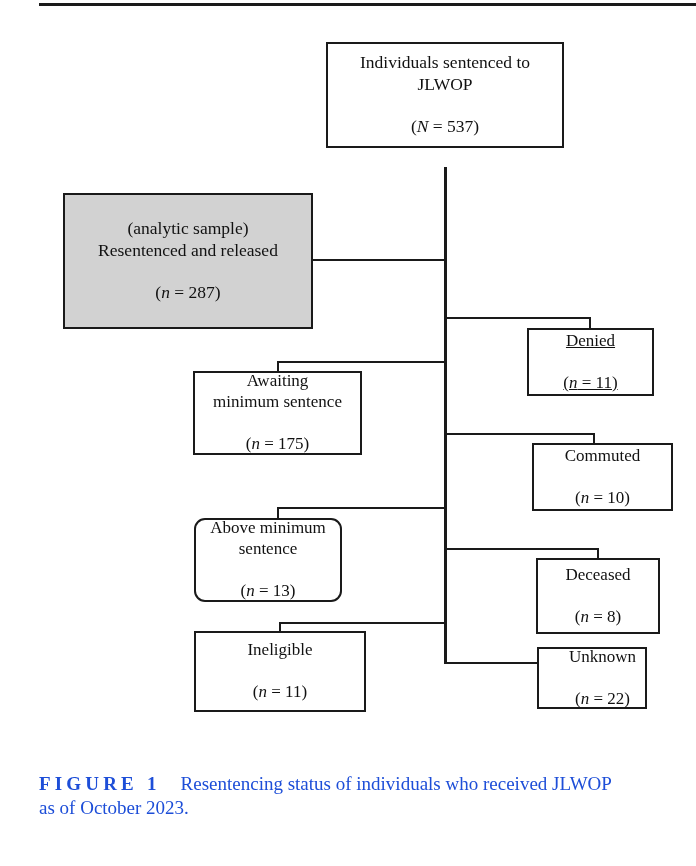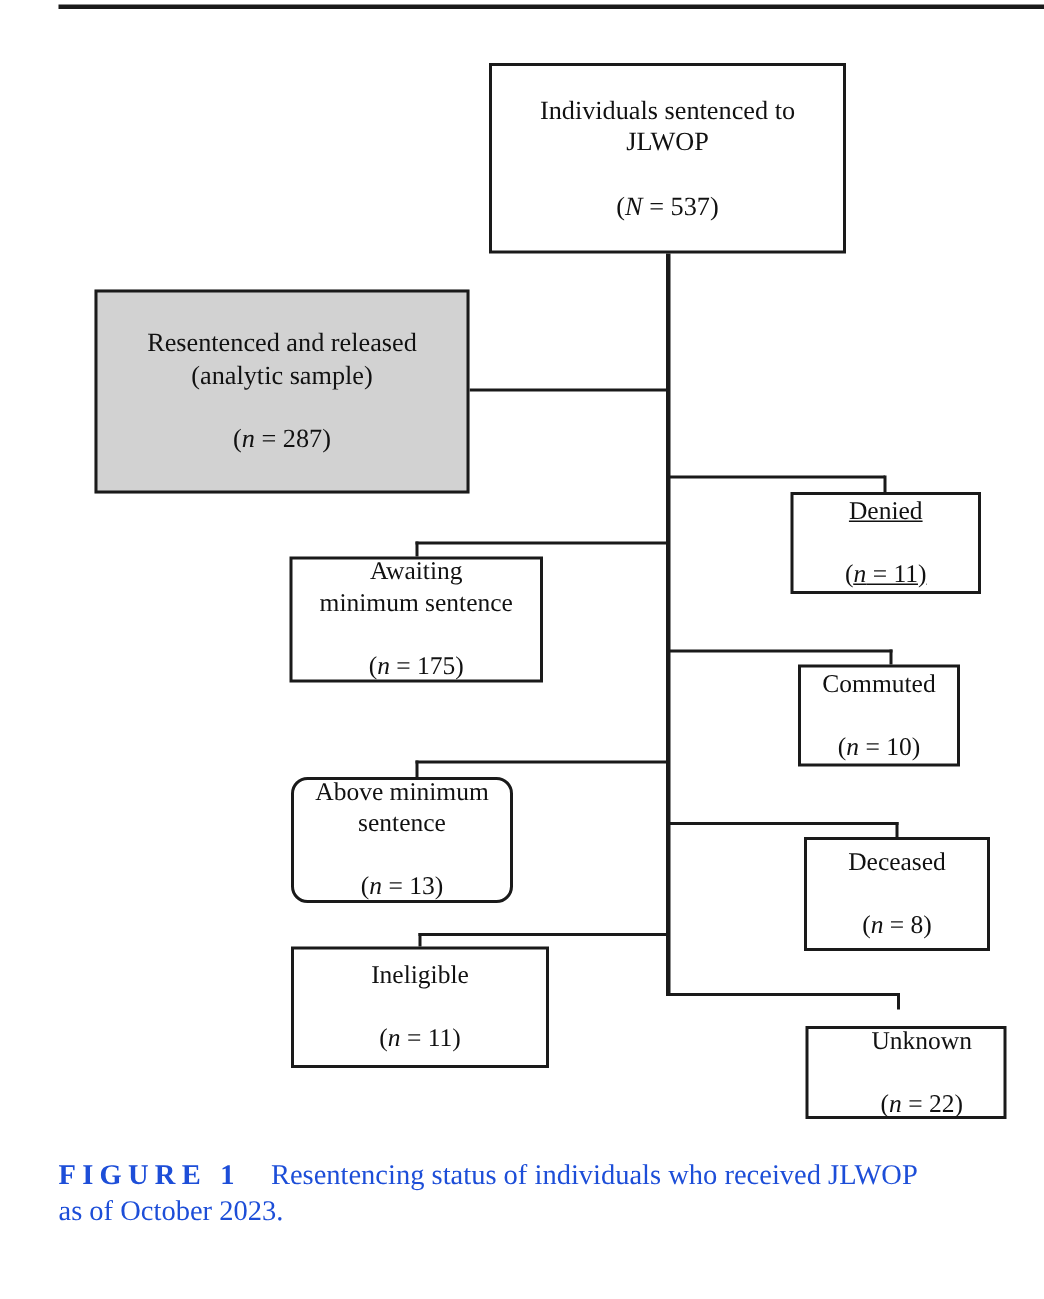--- a/index.html
+++ b/index.html
@@ -19,29 +19,29 @@
     border:2px solid #1a1a1a;
     background:#ffffff;
     display:flex;flex-direction:column;
     align-items:center;justify-content:center;
     text-align:center;
     font-size:17px;line-height:1.22;
   }
   .box.gray{background:#d2d2d2;}
   .box .stat{margin-top:21px;}
   .box .stat i{font-style:italic;}
-  #box-root{left:326px;top:42px;width:238px;height:127px;font-size:17.5px;}
+  #box-root{left:326px;top:42px;width:238px;height:106px;font-size:17.5px;}
   #box-analytic{left:63px;top:193px;width:250px;height:136px;font-size:17.5px;}
   #box-denied{left:527px;top:328px;width:127px;height:68px;text-decoration:underline;}
   #box-awaiting{left:193px;top:371px;width:169px;height:84px;}
-  #box-commuted{left:532px;top:443px;width:108px;height:68px;}
+  #box-commuted{left:532px;top:443px;width:141px;height:68px;}
   #box-above{left:194px;top:518px;width:148px;height:84px;border-radius:11px;}
   #box-deceased{left:536px;top:558px;width:124px;height:76px;}
   #box-ineligible{left:194px;top:631px;width:172px;height:81px;}
-  #box-unknown{left:537px;top:684px;width:134px;height:62px;padding-left:21px;}
+  #box-unknown{left:537px;top:647px;width:110px;height:62px;padding-left:21px;}
 
   
   #trunk{left:444px;top:167px;width:3px;height:497px;}
   #conn-analytic{left:313px;top:259px;width:131px;height:2px;}
   #conn-denied-h{left:446px;top:317px;width:144px;height:2px;}
   #conn-denied-v{left:589px;top:317px;width:2px;height:13px;}
   #conn-awaiting-h{left:277px;top:361px;width:167px;height:2px;}
   #conn-awaiting-v{left:277px;top:361px;width:2px;height:12px;}
   #conn-commuted-h{left:446px;top:433px;width:149px;height:2px;}
   #conn-commuted-v{left:593px;top:433px;width:2px;height:12px;}
@@ -84,22 +84,22 @@
   <div class="ln" id="conn-unknown-h"></div>
   <div class="ln" id="conn-unknown-v"></div>
 
   <div class="box" id="box-root">
     <div>Individuals sentenced to</div>
     <div>JLWOP</div>
     <div class="stat"><span>(</span><i>N</i><span> = 537)</span></div>
   </div>
 
   <div class="box gray" id="box-analytic">
+    <div>(analytic sample)</div>
     <div>Resentenced and released</div>
-    <div>(analytic sample)</div>
     <div class="stat"><span>(</span><i>n</i><span> = 287)</span></div>
   </div>
 
   <div class="box" id="box-denied">
     <div>Denied</div>
     <div class="stat"><span>(</span><i>n</i><span> = 11)</span></div>
   </div>
 
   <div class="box" id="box-awaiting">
     <div>Awaiting</div>

